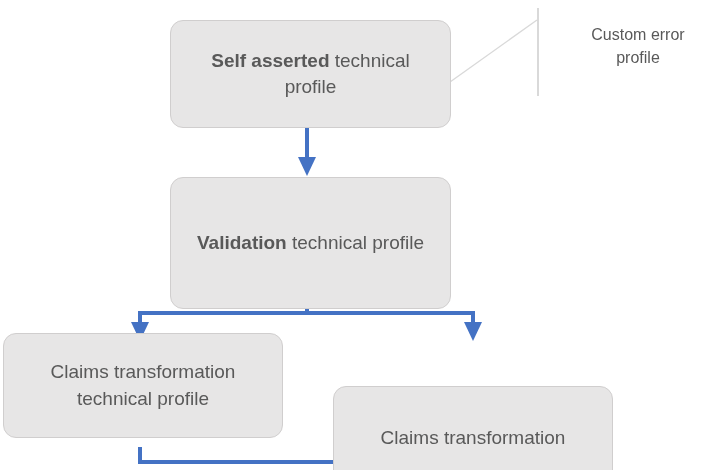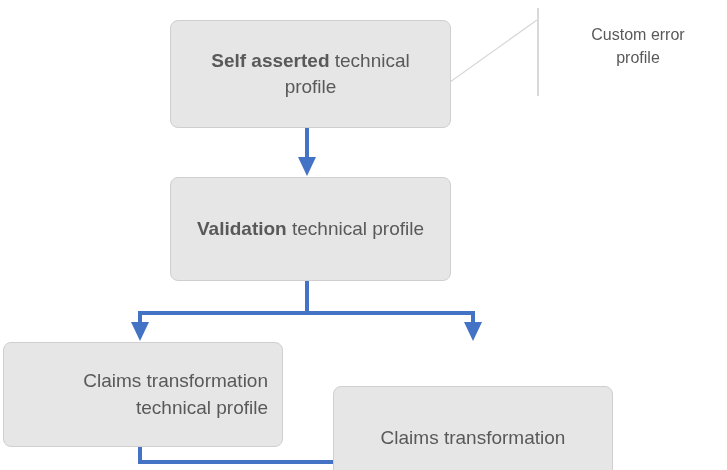--- a/index.html
+++ b/index.html
@@ -22,21 +22,21 @@
     left: 0;
     top: 0;
     width: 727px;
     height: 470px;
   }
   .node {
     position: absolute;
     box-sizing: border-box;
     background: #E7E6E6;
     border: 1px solid #D0CECE;
-    border-radius: 8px;
+    border-radius: 13px;
     display: flex;
     align-items: center;
     justify-content: center;
     text-align: center;
     color: #595959;
     font-size: 19px;
     line-height: 1.38;
     padding: 24px 14px;
   }
   .node-label {
@@ -49,28 +49,27 @@
   #node-self-asserted {
     left: 170px;
     top: 20px;
     width: 281px;
     height: 108px;
   }
   #node-validation {
     left: 170px;
     top: 177px;
     width: 281px;
-    height: 104px;
+    height: 132px;
   }
   #node-claims-transformation-tp {
     left: 3px;
-    top: 342px;
+    top: 333px;
     width: 280px;
     height: 105px;
-    text-align: right;
   }
   #node-claims-transformation {
     left: 333px;
     top: 342px;
     width: 280px;
     height: 105px;
     margin-top: 44px;
   }
   #callout-text {
     position: absolute;

